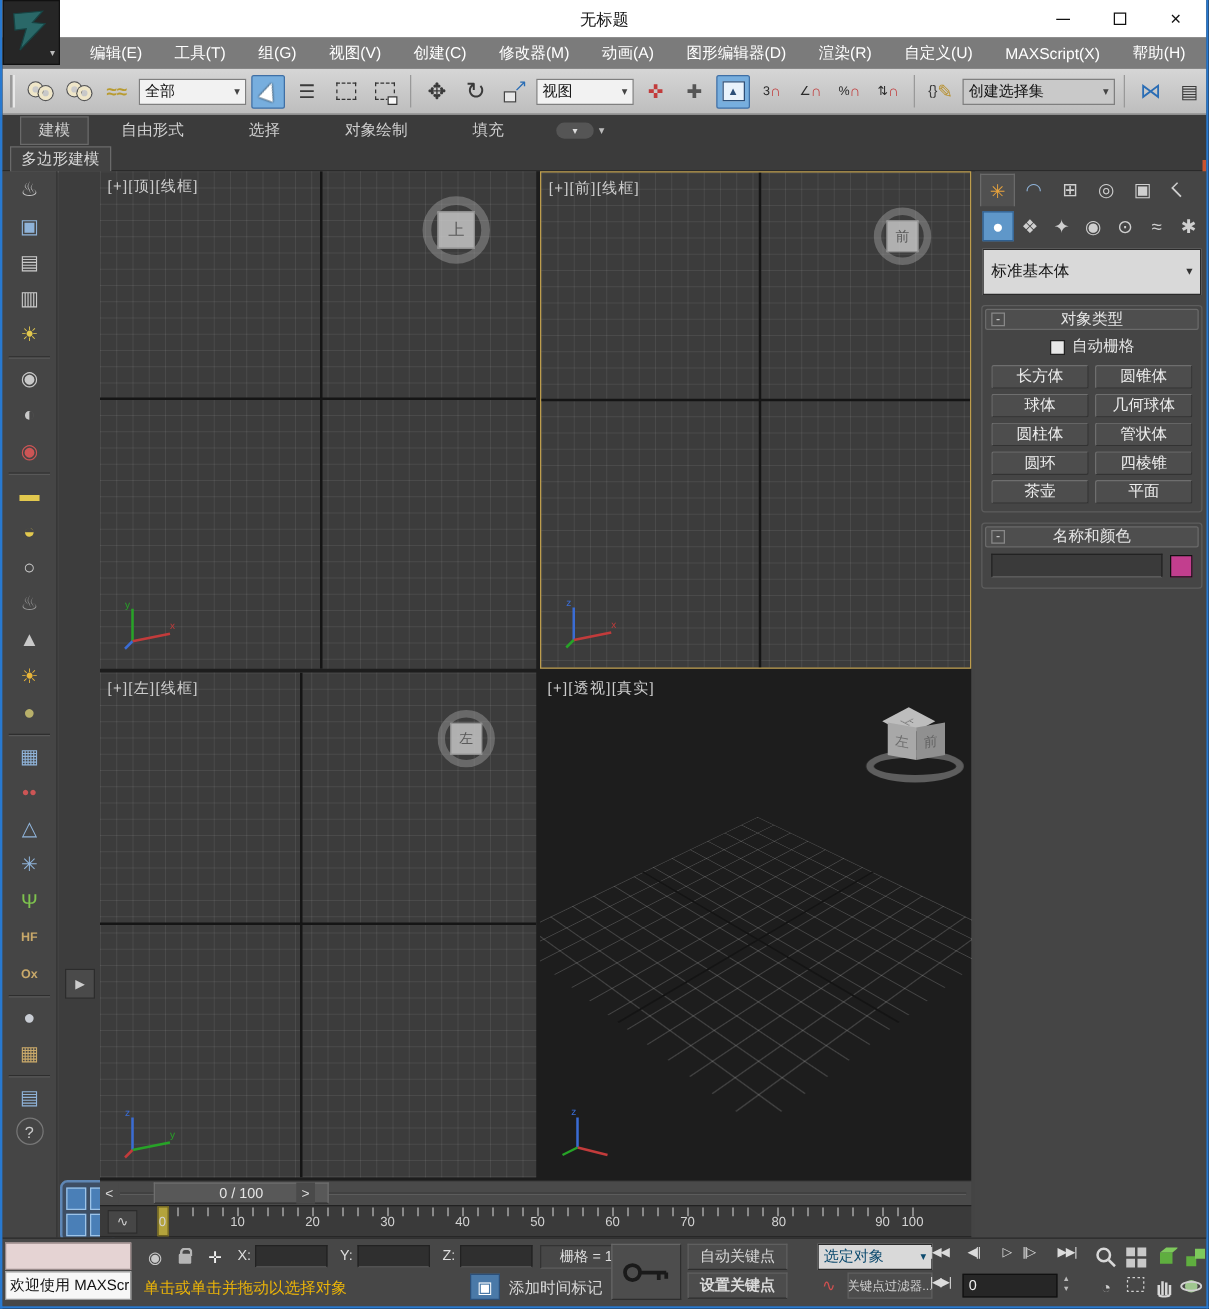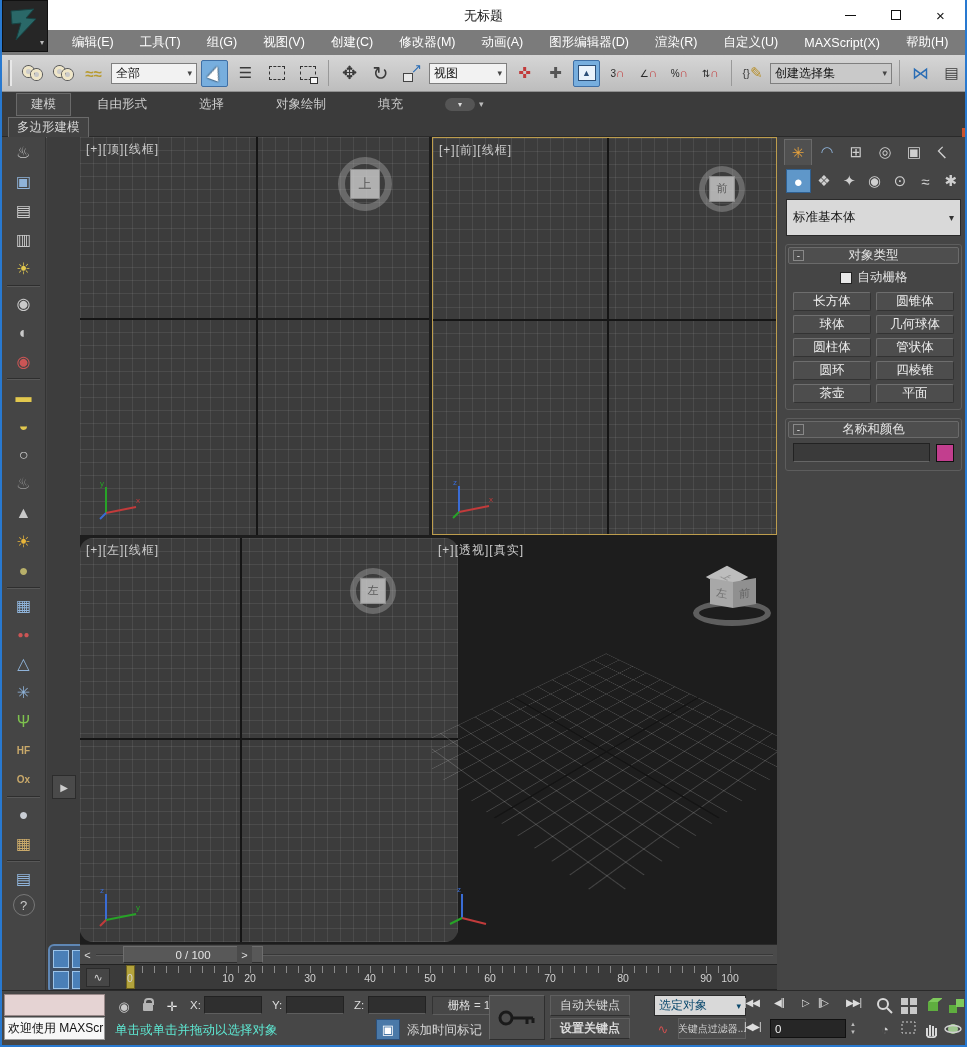--- a/index.html
+++ b/index.html
@@ -146,21 +146,21 @@
   .mxl-white{position:absolute;left:2px;top:26px;width:101px;height:23px;background:#f7f7f7;border:1px solid #9a9a9a;
              color:#111;font-size:12px;display:flex;align-items:center;padding:0 3px;white-space:nowrap;overflow:hidden;
              font-family:"DejaVu Sans Mono","Liberation Mono",monospace;}
   .sb-icon{position:absolute;width:20px;height:20px;display:flex;align-items:center;justify-content:center;color:#c9c9c9;font-size:13px;}
   .lockpad{width:10px;height:8px;background:#b5b5b5;border-radius:1px;position:relative;}
   .lockpad:before{content:"";position:absolute;left:1px;top:-5px;width:6px;height:5px;border:2px solid #b5b5b5;border-bottom:none;border-radius:4px 4px 0 0;}
   .sb-lab{position:absolute;color:#dedede;font-size:11.5px;}
   .sb-field{position:absolute;height:18px;background:#2f2f2f;border:1px solid #222;border-bottom-color:#5e5e5e;color:#eee;font-size:11px;padding:0 3px;display:flex;align-items:center;}
   .gridbox{position:absolute;left:430px;top:5px;width:90px;height:19px;border:1px solid #333;border-bottom-color:#5e5e5e;
            color:#dcdcdc;font-size:11.5px;display:flex;align-items:center;justify-content:center;}
-  .prompt{position:absolute;left:113px;top:31px;color:#5eead4;font-size:12.5px;}
+  .prompt{position:absolute;left:113px;top:31px;color:#eab308;font-size:12.5px;}
   .isolate{position:absolute;left:374px;top:28px;width:24px;height:21px;background:#4a79a8;border:1px solid #2c4f78;
            color:#fff;display:flex;align-items:center;justify-content:center;font-size:13px;}
   .timetag{position:absolute;left:405px;top:31px;color:#d8d8d8;font-size:12.5px;}
   .keybtn{position:absolute;left:487px;top:4px;width:56px;height:45px;background:#4d4d4d;border:1px solid #666;
           border-bottom-color:#2e2e2e;border-right-color:#2e2e2e;display:flex;align-items:center;justify-content:center;}
   .skbtn{position:absolute;width:80px;height:21px;background:#4c4c4c;border:1px solid #5f5f5f;border-bottom-color:#2e2e2e;
          color:#d9d9d9;font-size:12px;display:flex;align-items:center;justify-content:center;}
   .seldrop{position:absolute;left:652px;top:4px;width:92px;height:21px;background:#d9d9d9;border:1px solid #2a2a2a;
            color:#0c4a6e;font-size:12px;display:flex;align-items:center;justify-content:space-between;padding:0 4px;}
   .kfbtn{position:absolute;left:676px;top:27px;width:68px;height:21px;background:#4c4c4c;border:1px solid #5f5f5f;
@@ -448,21 +448,21 @@
       </div>
       <svg class="tripod" width="46" height="46">
         <line x1="10" y1="36" x2="10" y2="10" stroke="#3a6cd4" stroke-width="2"></line>
         <line x1="10" y1="36" x2="40" y2="30" stroke="#c23b3b" stroke-width="2"></line>
         <line x1="10" y1="36" x2="4" y2="42" stroke="#27a327" stroke-width="2"></line>
         <text x="4" y="9" fill="#3a6cd4" font-size="8">z</text>
           <text x="40" y="26" fill="#c23b3b" font-size="8">x</text>
       </svg>
     </div>
 
-    <div class="vp" style="left:0;top:401px;width:378px;height:404px;border-radius:13px;">
+    <div class="vp" style="left:0;top:401px;width:349px;height:404px;">
       <div class="vp-label">[+][左][线框]</div>
       <div class="axis-v" style="left:160px;"></div>
       <div class="axis-h" style="top:200px;"></div>
       <div class="vcube" style="left:266px;top:26px;transform:scale(.85);">
         <div class="vc-ring"></div>
         <div class="vc-face">左</div>
       </div>
       <svg class="tripod" width="46" height="46">
         <line x1="10" y1="36" x2="10" y2="10" stroke="#3a6cd4" stroke-width="2"></line>
         <line x1="10" y1="36" x2="40" y2="30" stroke="#27a327" stroke-width="2"></line>
@@ -585,21 +585,21 @@
     <div class="ts-btn" style="left:157px;">&gt;</div>
   </div>
 
   <div class="trackbar">
     <div class="mce-btn">
         <span>∿</span>
       </div>
     <div class="ticks"></div>
     <div class="tmarker"></div>
     <span class="tlabel" style="left:50px;">0</span>
-    <span class="tlabel" style="left:110px;margin-left:38px;">10</span>
+    <span class="tlabel" style="left:110px;">10</span>
     <span class="tlabel" style="left:170px;">20</span>
     <span class="tlabel" style="left:230px;">30</span>
     <span class="tlabel" style="left:290px;">40</span>
     <span class="tlabel" style="left:350px;">50</span>
     <span class="tlabel" style="left:410px;">60</span>
     <span class="tlabel" style="left:470px;">70</span>
     <span class="tlabel" style="left:543px;">80</span>
     <span class="tlabel" style="left:590px;margin-left:36px;">90</span>
     <span class="tlabel" style="left:650px;">100</span>
   </div>

